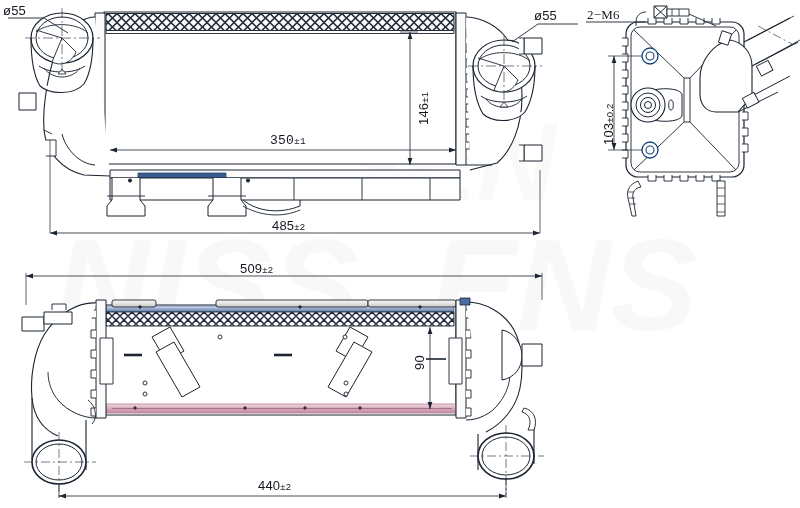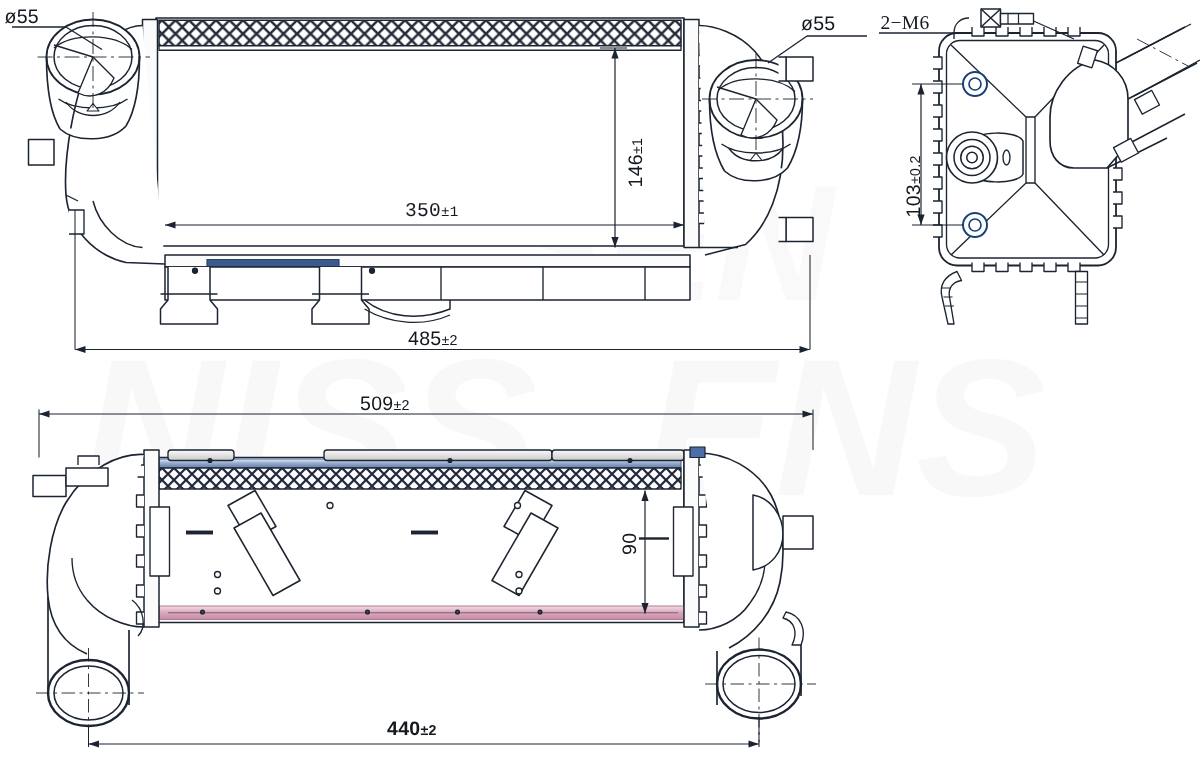--- a/index.html
+++ b/index.html
@@ -419,17 +419,17 @@
   </div>
 
   <div class="dimtext" style="left:240px;top:261px;">
     <span>509</span><span class="tol">±2</span>
   </div>
 
   <div class="dimtext vert rot90" style="left:412px;top:370px;">
     <span>90</span>
   </div>
 
-  <div class="dimtext" style="left:258px;top:478px;font-weight:bold;">
+  <div class="dimtext" style="left:258px;top:478px;">
     <span>440</span><span class="tol">±2</span>
   </div>
 
 </div>
 
 </body></html>

